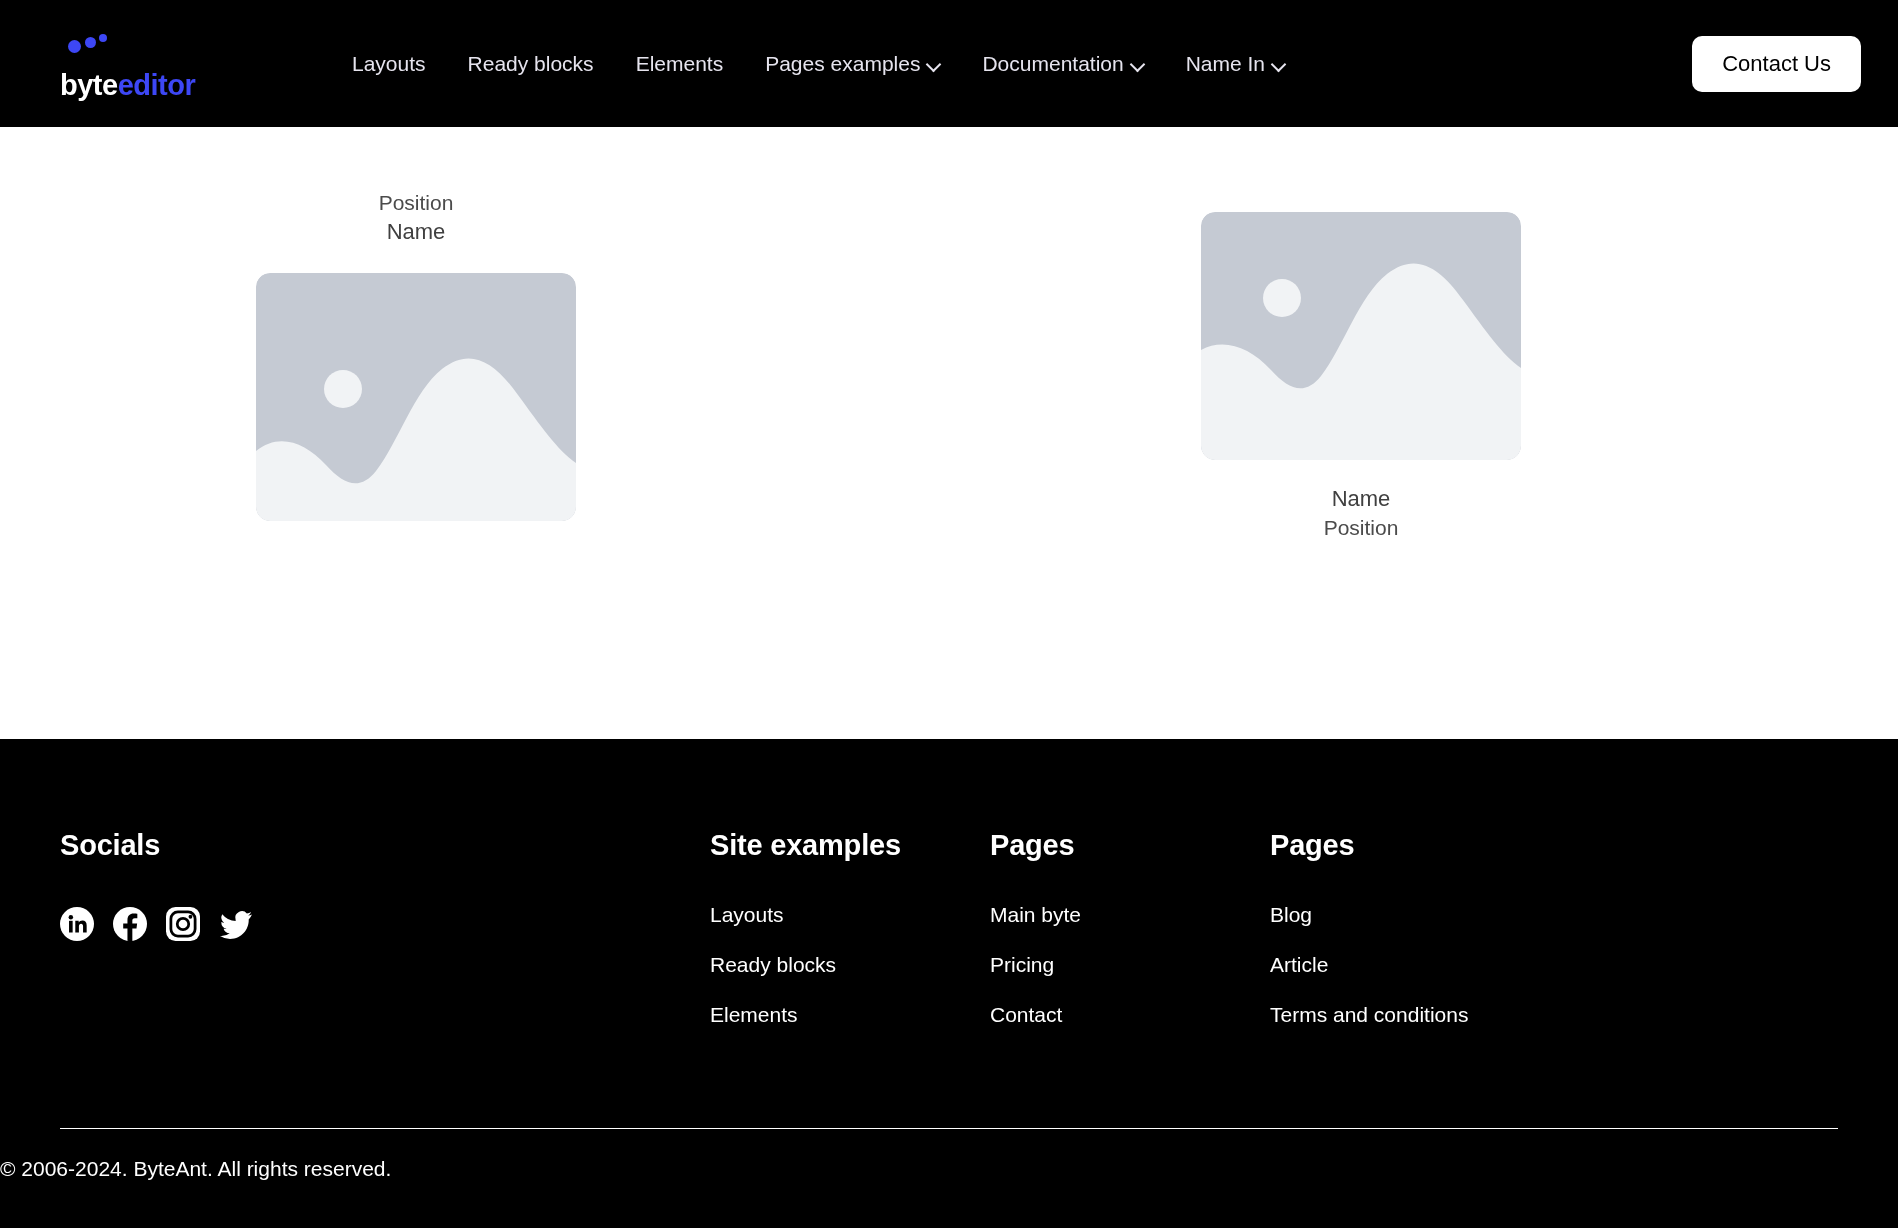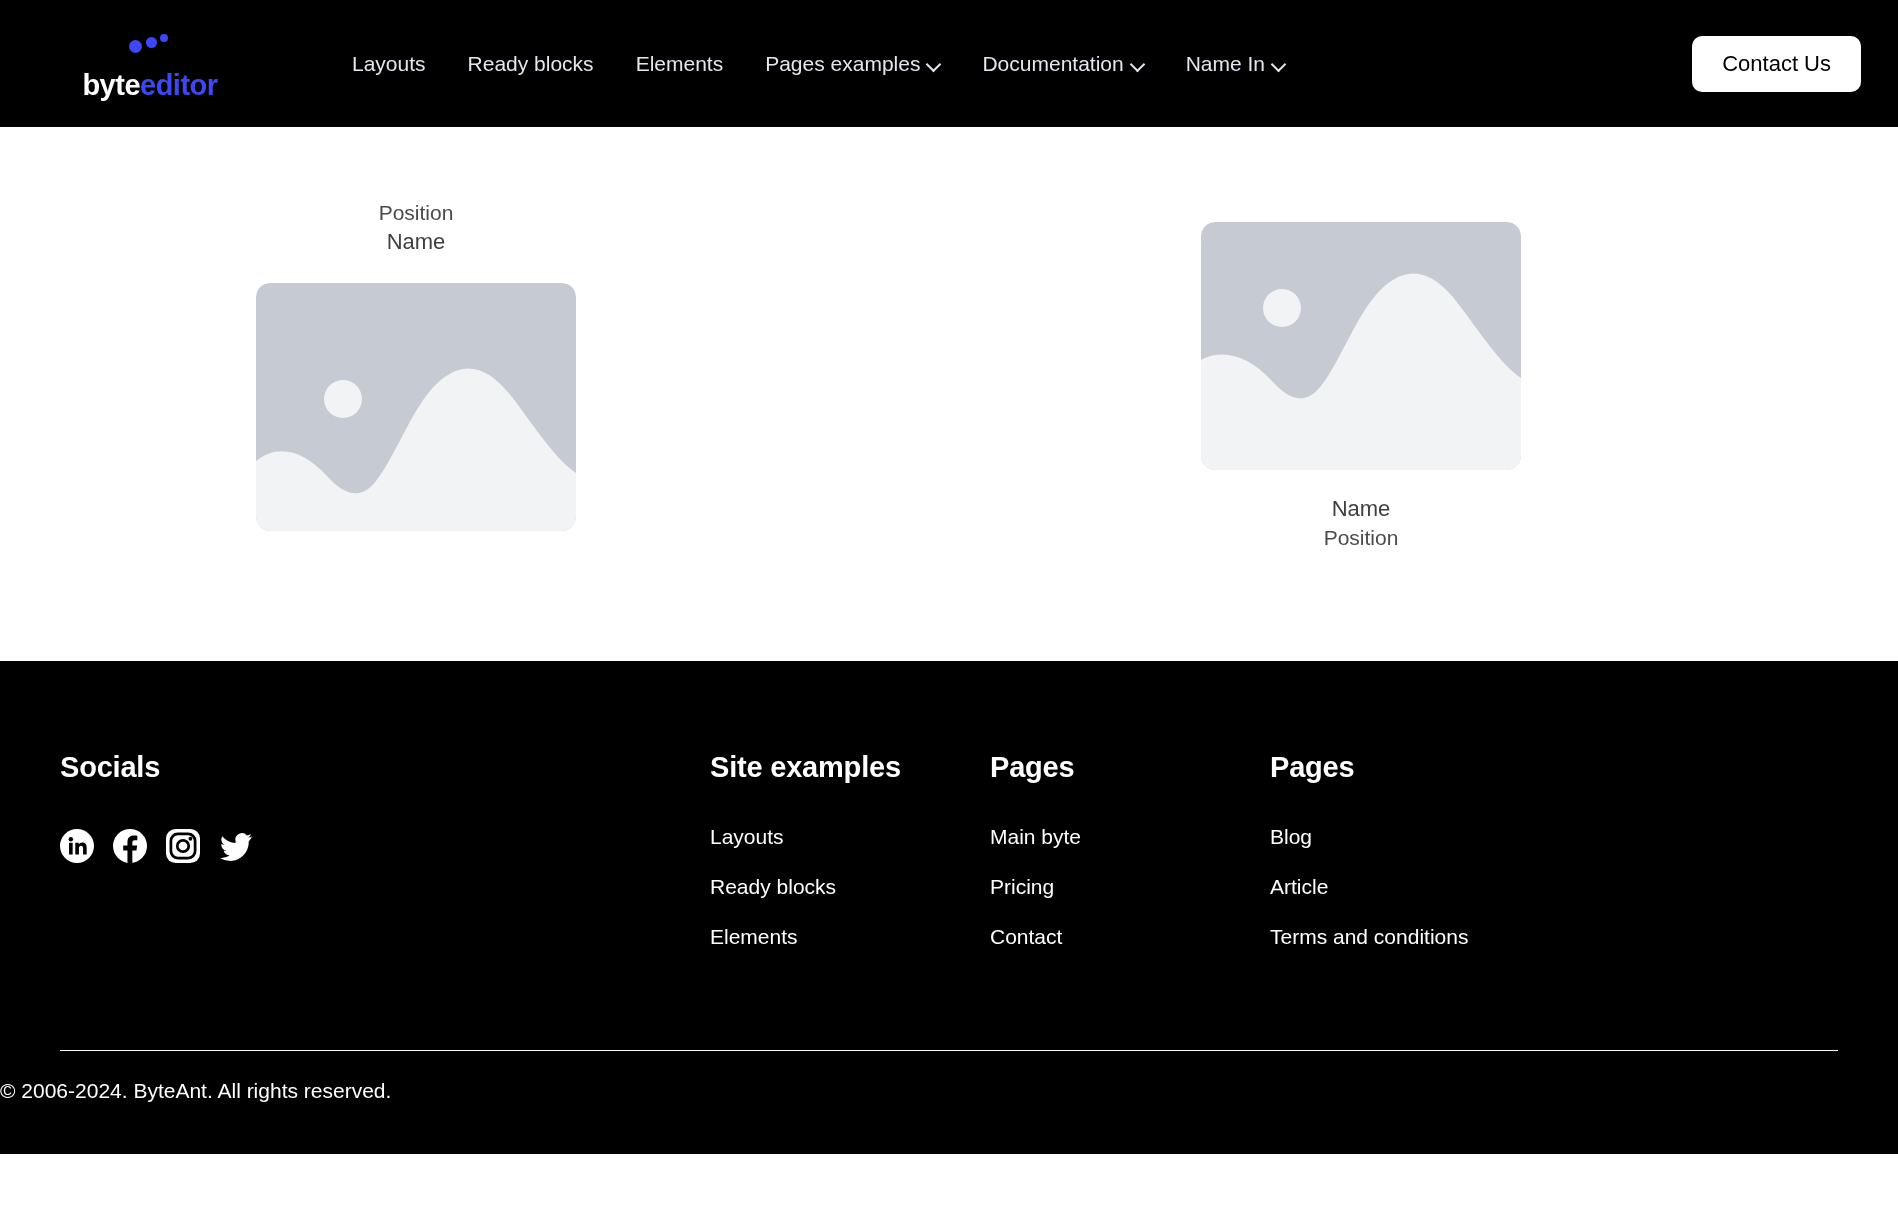--- a/index.html
+++ b/index.html
@@ -17,21 +17,21 @@
     height: 127px;
     background: #000000;
     display: flex;
     align-items: center;
     padding: 0 37px 0 60px;
   }
 
   .logo {
     display: flex;
     flex-direction: column;
-    align-items: center;
+    align-items: flex-start;
     width: 180px;
     flex: 0 0 auto;
     cursor: pointer;
     position: relative;
     padding-top: 6px;
     gap: 20px;
   }
   .logo-dots {
     position: relative;
     height: 16px;
@@ -98,24 +98,23 @@
     border-radius: 10px;
     font-family: "Liberation Sans", sans-serif;
     font-size: 22px;
     padding: 15px 30px;
     cursor: pointer;
     white-space: nowrap;
   }
 
   
   .main-section {
-    height: 524px;
+    height: 612px;
     background: #ffffff;
     position: relative;
-    margin-top: 10px;
   }
 
   .team-card {
     position: absolute;
     display: flex;
     flex-direction: column;
     align-items: center;
   }
   .team-card.card-a { left: 256px; top: 62px; width: 320px; }
   .team-card.card-b { left: 1201px; top: 85px; width: 320px; }

